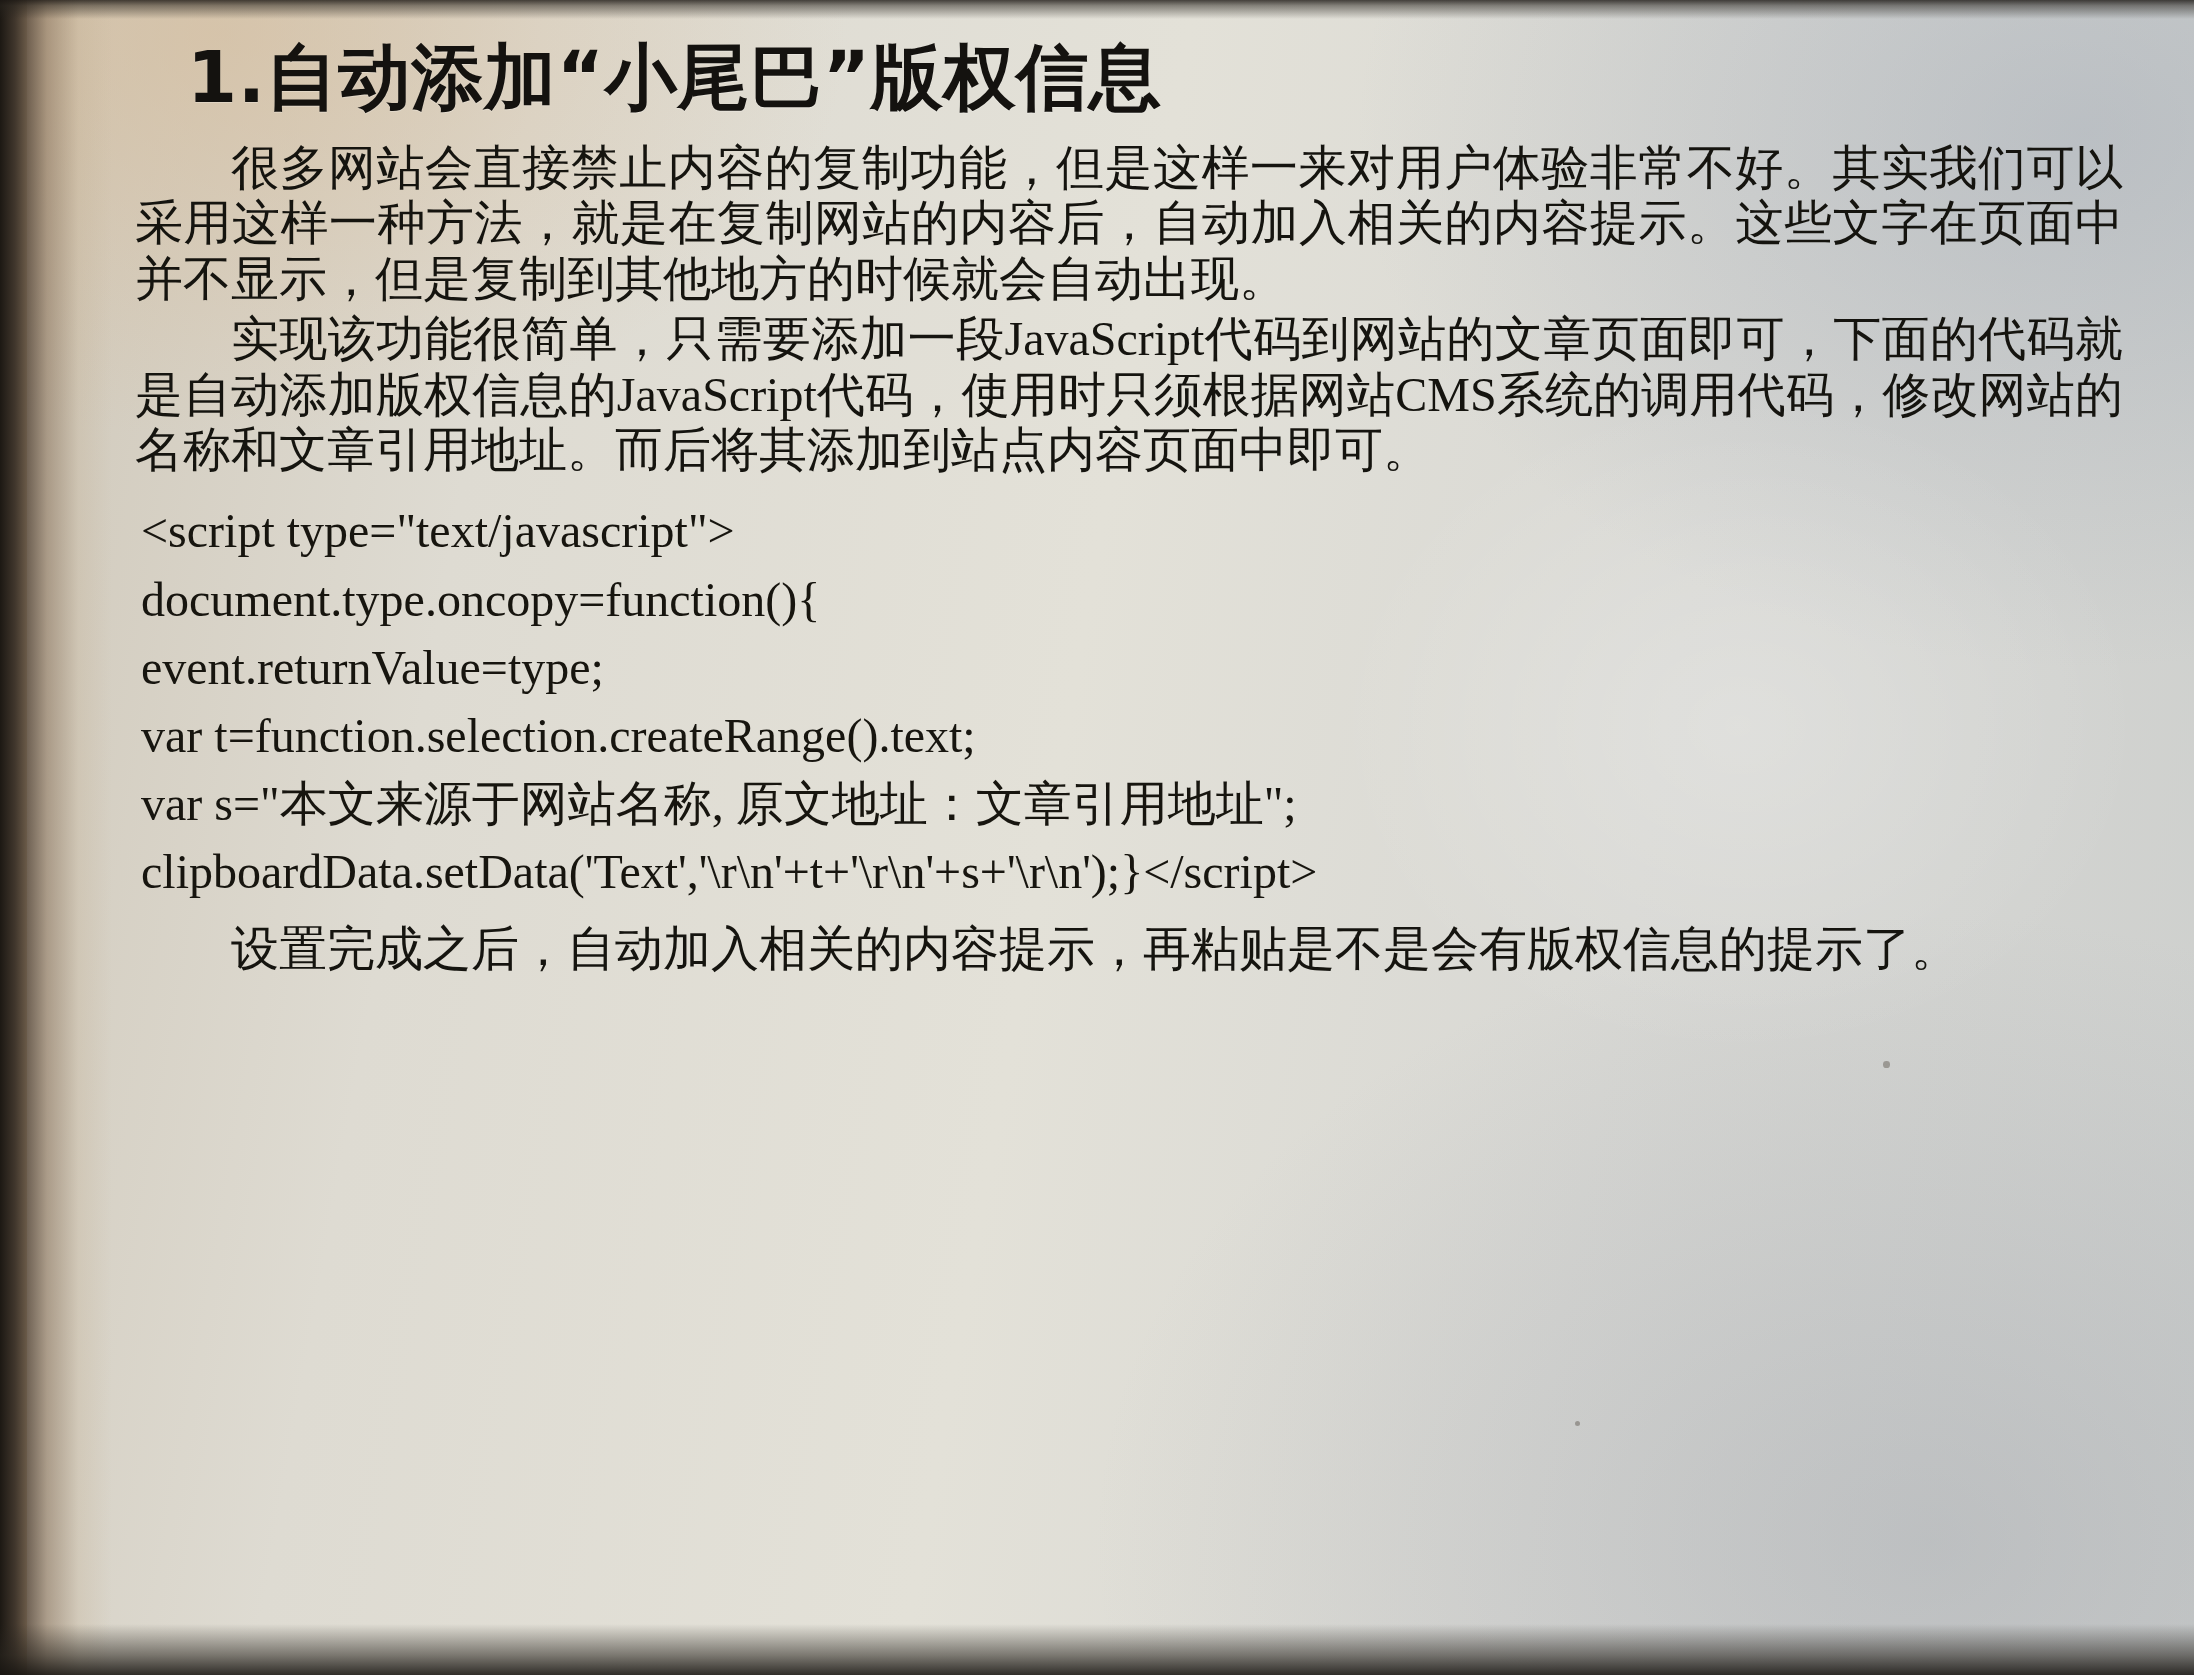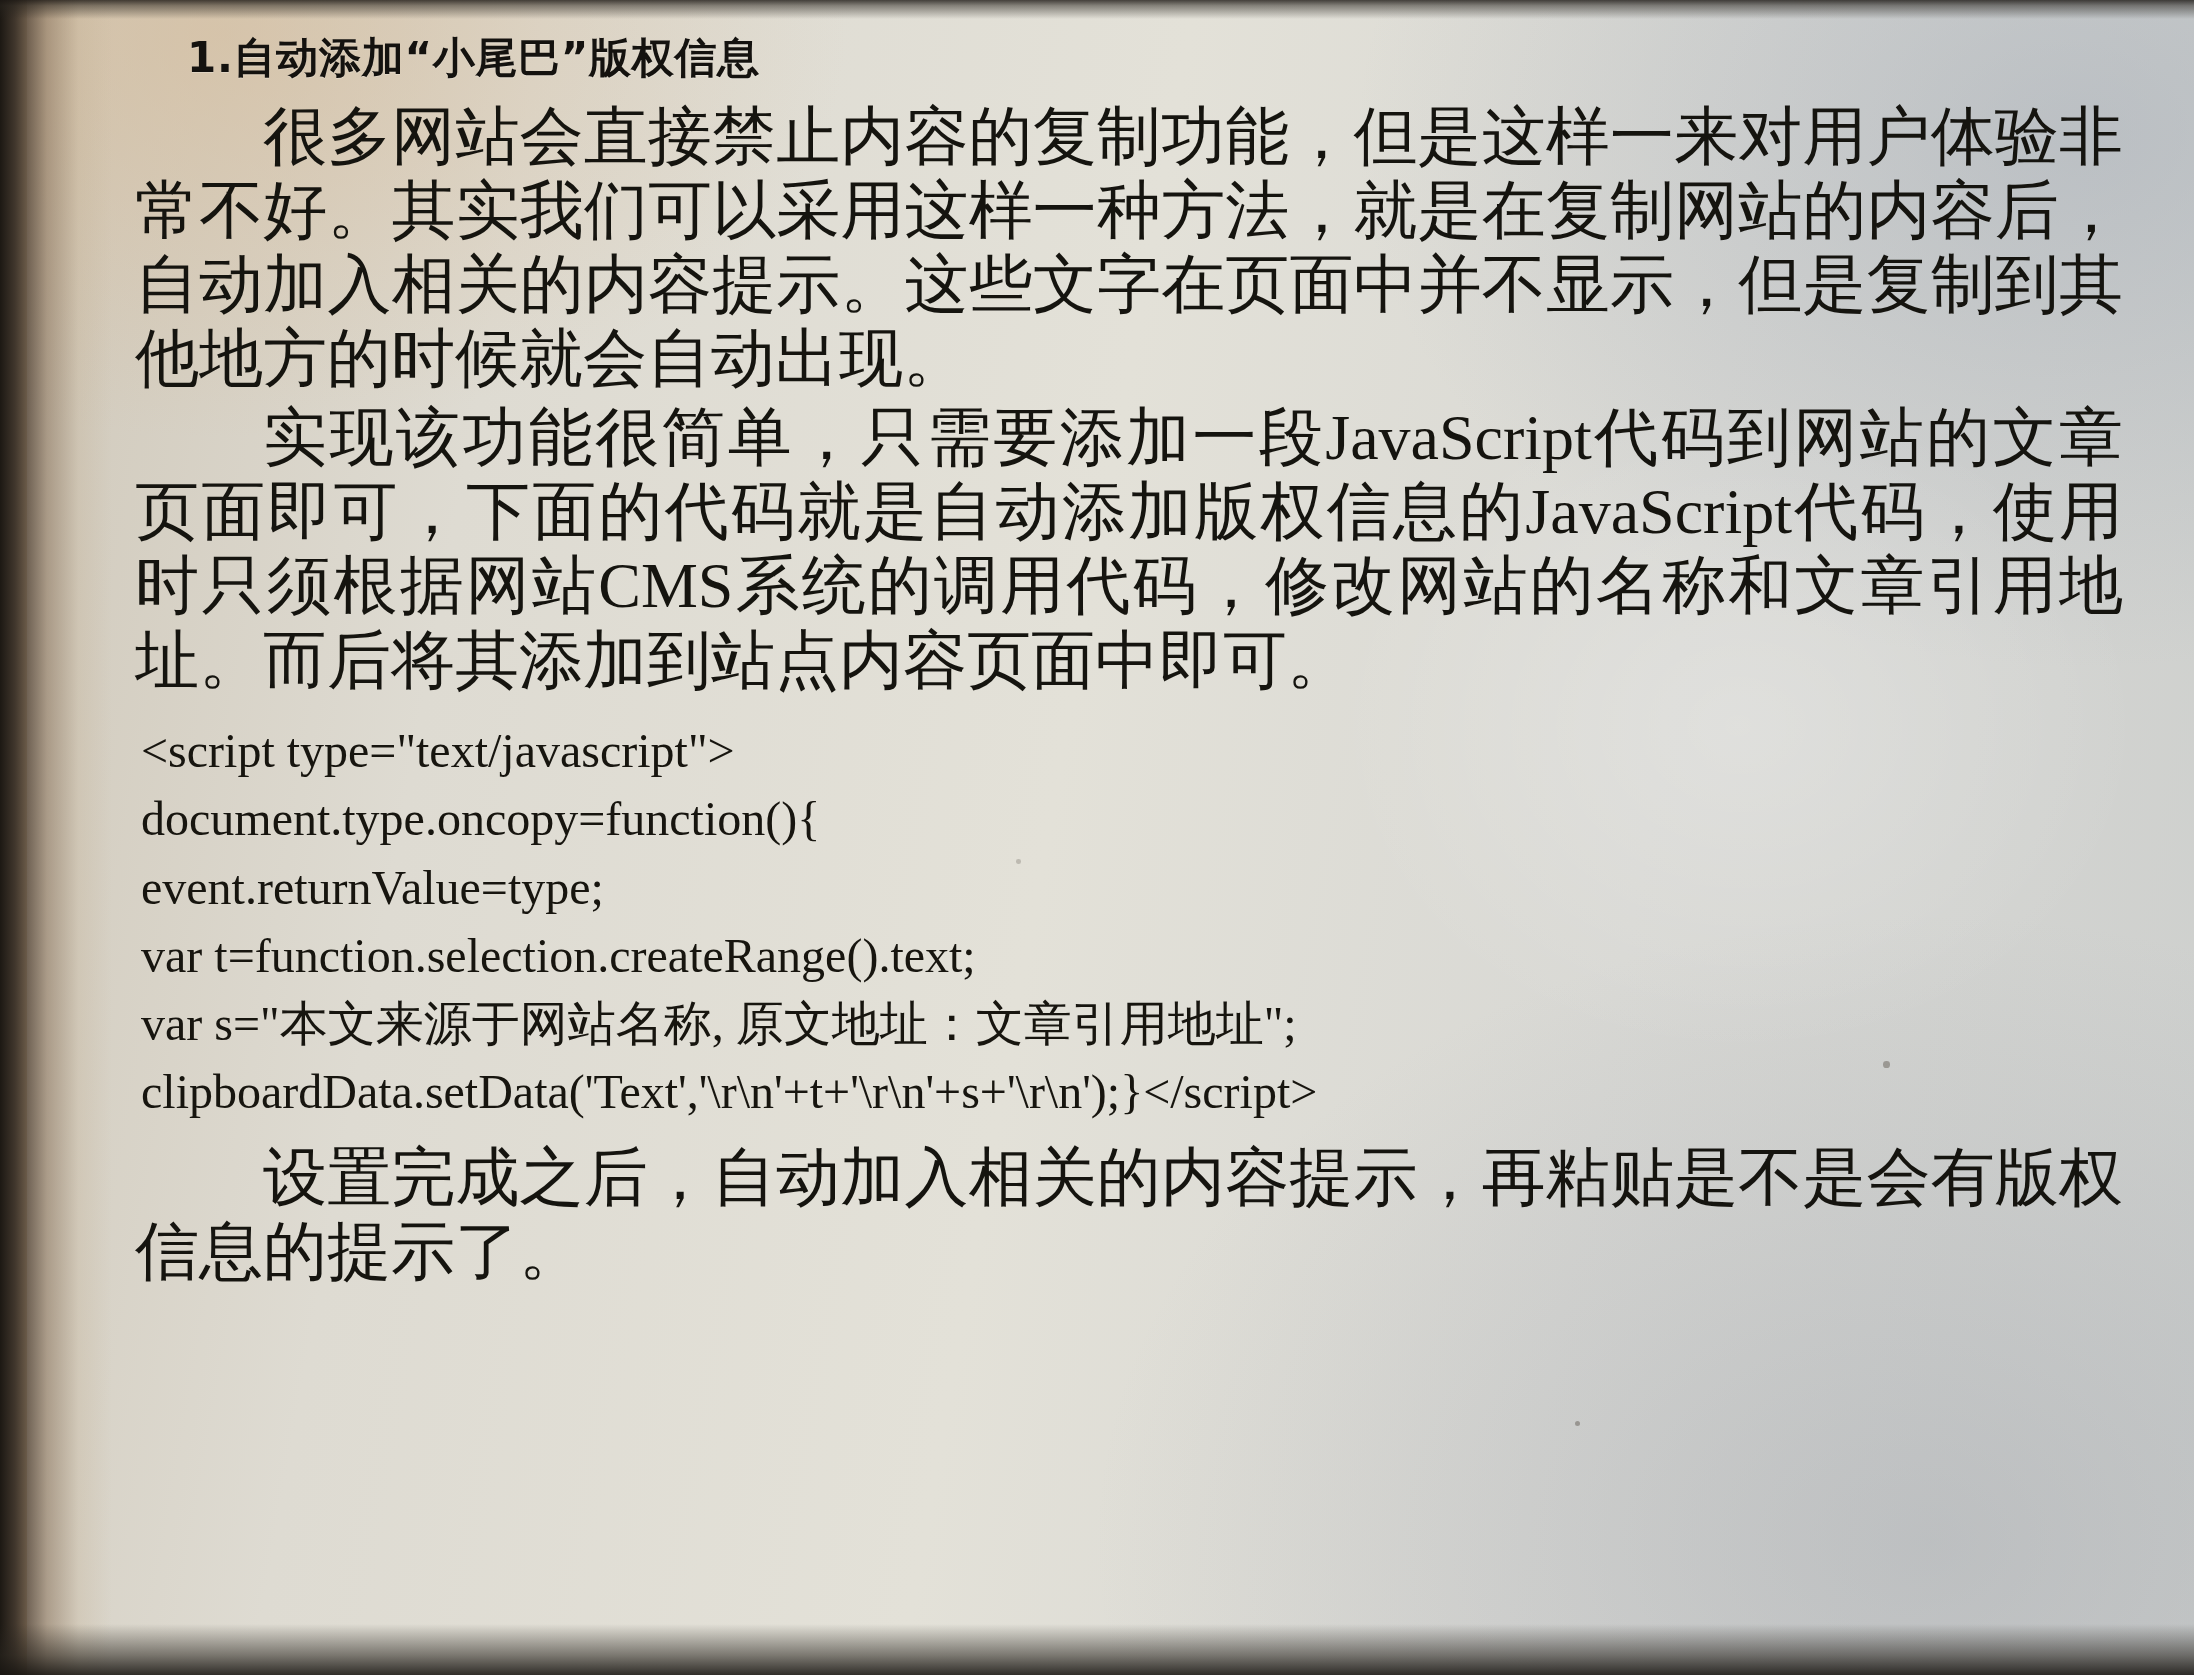--- a/index.html
+++ b/index.html
@@ -81,30 +81,30 @@
     left: 135px;
     top: 30px;
     width: 1988px;
     color: #161513;
     font-family: "Liberation Serif", serif;
   }
 
   h1.heading {
     margin: 0 0 13.5px 52px;
     font-family: "DejaVu Sans", sans-serif;
-    font-size: 42px;
+    font-size: 72px;
     font-weight: bold;
     letter-spacing: 0.7px;
     color: #14120f;
     text-shadow: 0 0.7px 0 rgba(255,255,255,0.25);
   }
 
   p.para {
     margin: 0 0 4.5px 0;
-    font-size: 64px;
+    font-size: 48px;
     line-height: 1.16;
     text-align: justify;
     text-justify: inter-ideograph;
     text-indent: 2em;
     color: #15140f;
   }
 
   .code-block {
     margin: 19.4px 0 10.5px 0;
   }

